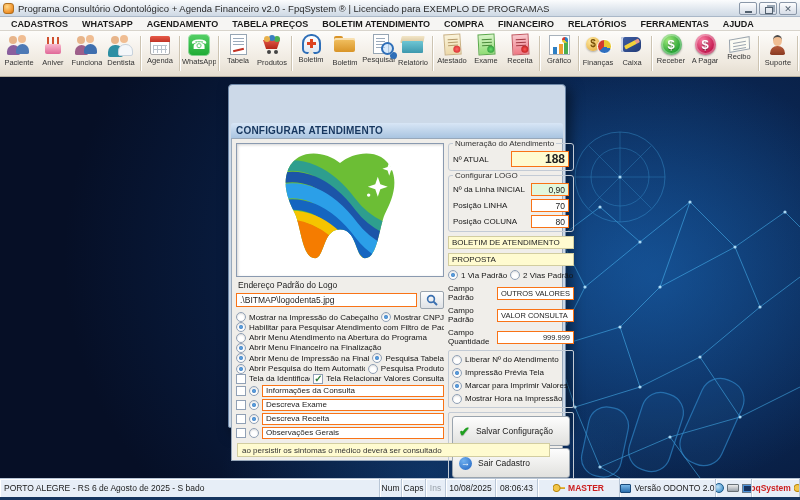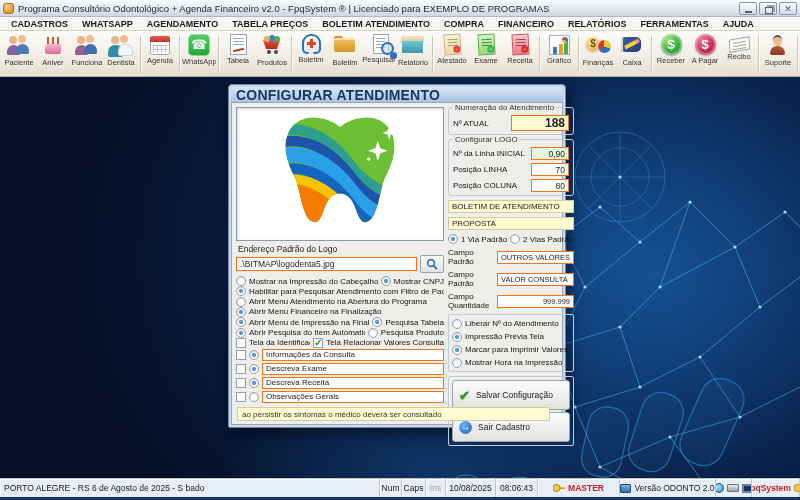--- a/index.html
+++ b/index.html
@@ -104,21 +104,21 @@
   
   .content { position:relative; height:401px; flex:none; overflow:hidden;
     background:radial-gradient(ellipse 560px 420px at 78% 45%, #0e3a72 0%, #0a2550 45%, #060f26 100%); }
   .bg-art { position:absolute; inset:0; }
 
   
   .dialog { position:absolute; left:228px; top:7px; width:338px; height:344px;
     background:#ccd9e8; border:1px solid #6e88a8; border-radius:4px 4px 2px 2px; padding:2px;
     box-shadow:4px 5px 14px rgba(0,0,0,.55); }
   .dlg-title { height:15px; border-radius:3px 3px 0 0; display:flex; align-items:center; padding:0 5px;
-    background:linear-gradient(#d8e6f6,#a9c4e0); font-size:14px; font-weight:bold; color:#16365e; letter-spacing:.2px; }
+    background:linear-gradient(#d8e6f6,#a9c4e0); font-size:10px; font-weight:bold; color:#16365e; letter-spacing:.2px;margin-top:36px; }
   .dlg-body { position:relative; height:calc(100% - 15px); background:#f0eeea; border:1px solid #98a8ba;
     display:flex; gap:4px; padding:4px 4px 20px 4px; }
   .col-left { width:208px; flex:none; display:flex; flex-direction:column; }
   .col-right { flex:1; display:flex; flex-direction:column; gap:4px; }
 
   .logo-box { height:134px; flex:none; background:#fff; border:1px solid #8a9ab0;
     box-shadow:inset 1px 1px 3px rgba(0,0,0,.18); display:flex; align-items:center; justify-content:center; margin-bottom:3px; }
   .lbl-small { font-size:8.5px; color:#222; margin:0 0 1px 2px; }
   .addr-row { display:flex; gap:3px; align-items:center; margin-bottom:3px; }
   .tf { background:#fff; border:1px solid #f97316; height:15px; font-size:8.5px; color:#222;

